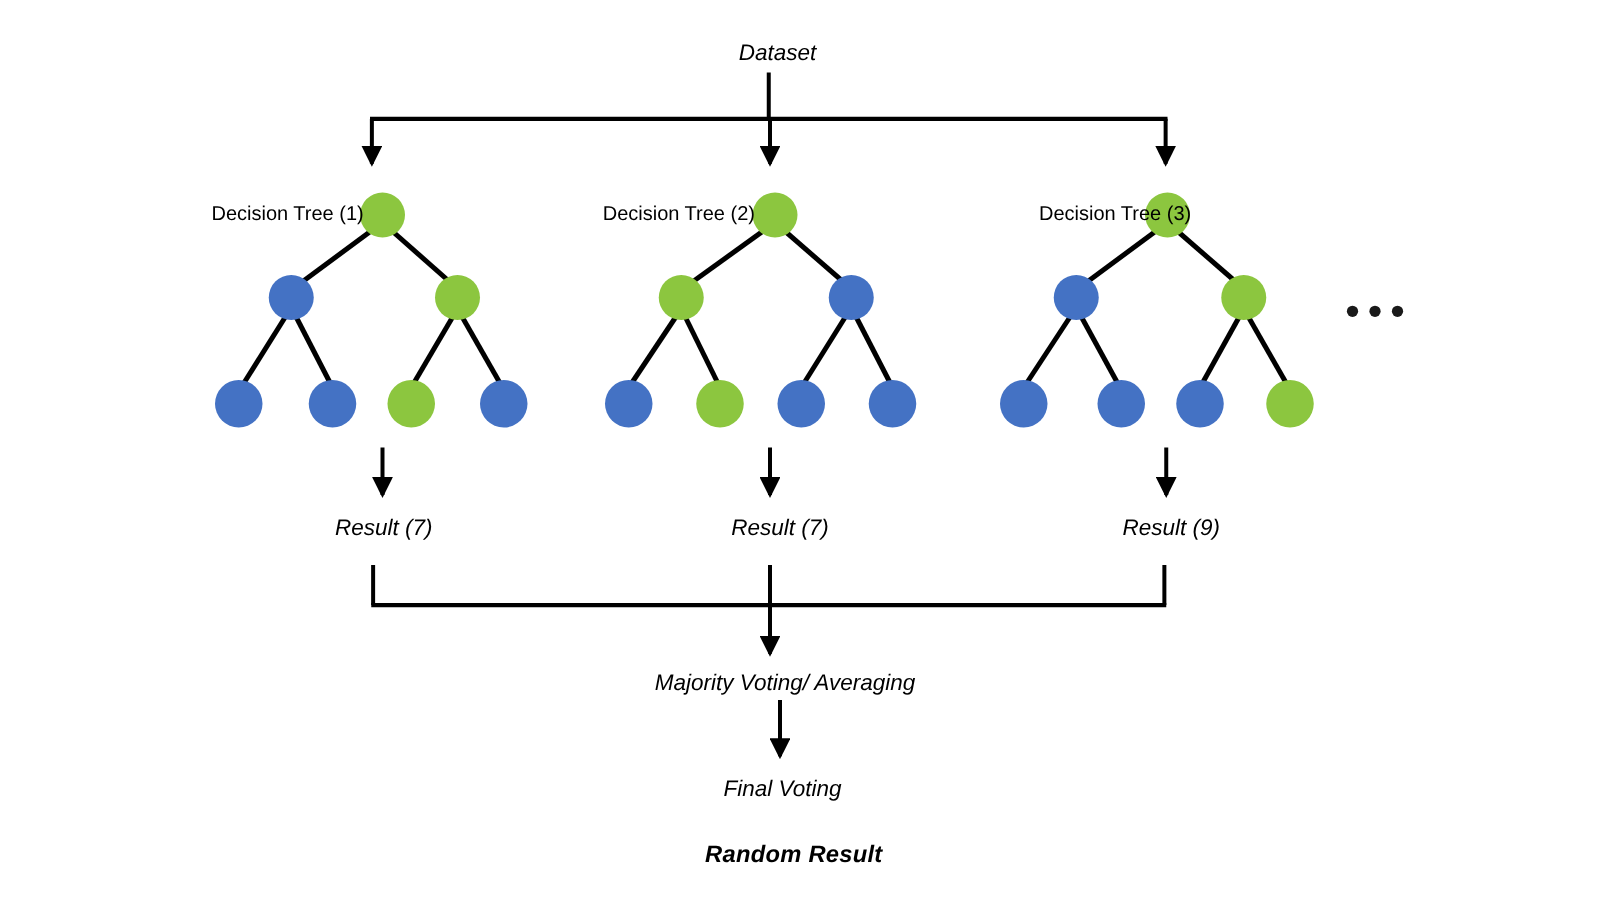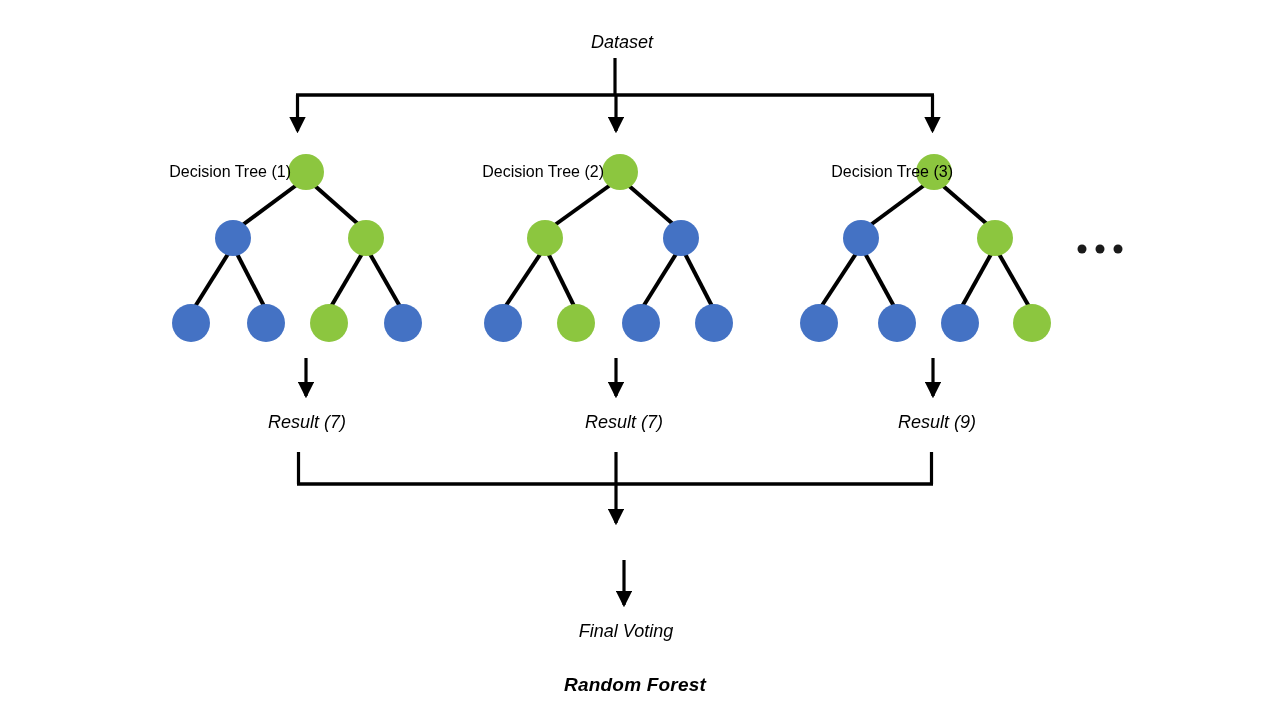--- a/index.html
+++ b/index.html
@@ -179,18 +179,19 @@
       <i></i>
       <i></i>
   </div>
 
   <div class="lbl lbl-center result-label" style="left:307px; top:422px;">Result (7)</div>
 
   <div class="lbl lbl-center result-label" style="left:624px; top:422px;">Result (7)</div>
 
   <div class="lbl lbl-center result-label" style="left:937px; top:422px;">Result (9)</div>
 
+  <div class="lbl lbl-center node-text" style="left:628px; top:546px;">Majority Voting/ Averaging</div>
 
   <div class="lbl lbl-center node-text" style="left:626px; top:631px;">Final Voting</div>
 
-  <div class="lbl lbl-center title-text" style="left:635px; top:684px;">Random Forest</div>
+  <div class="lbl lbl-center title-text" style="left:635px; top:684px;">Random Result</div>
 
 </div>
 
 </body></html>

